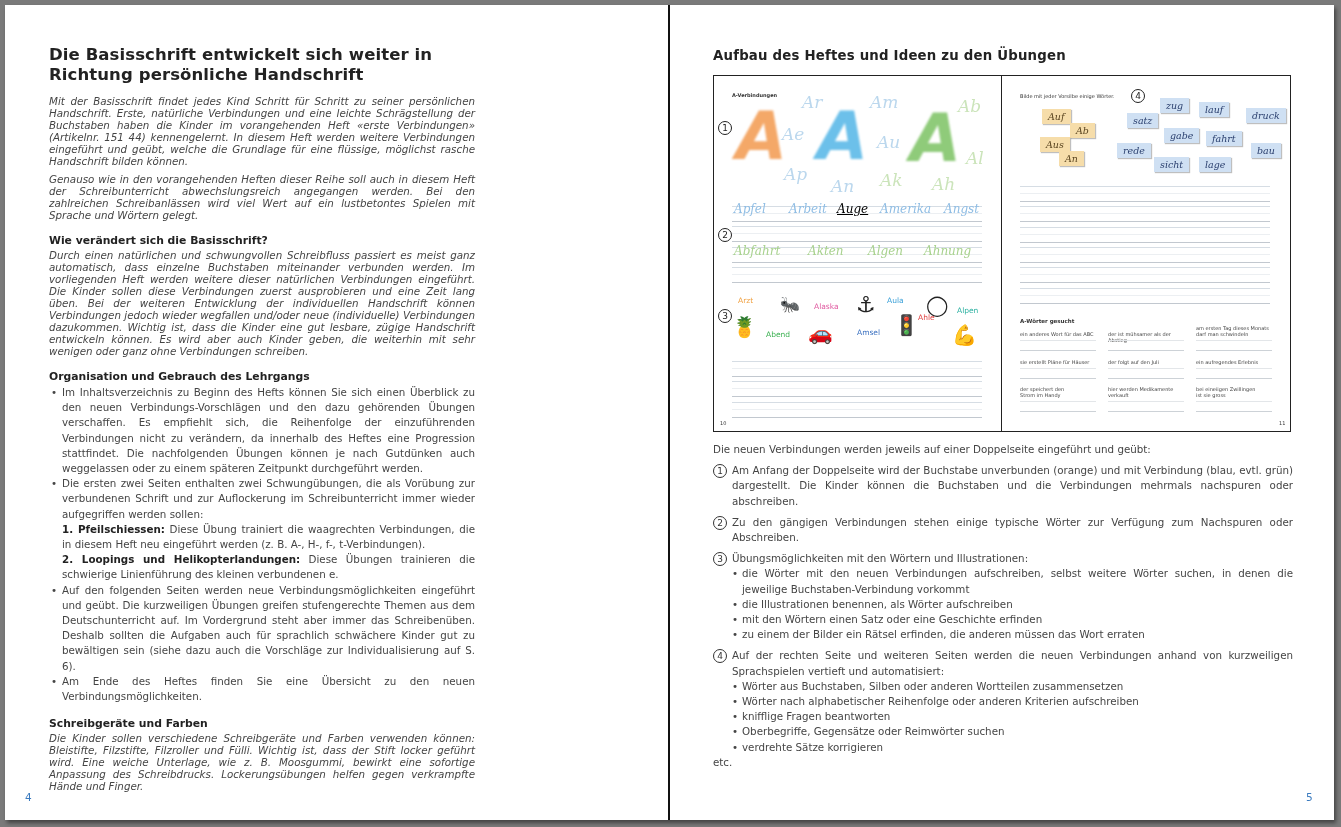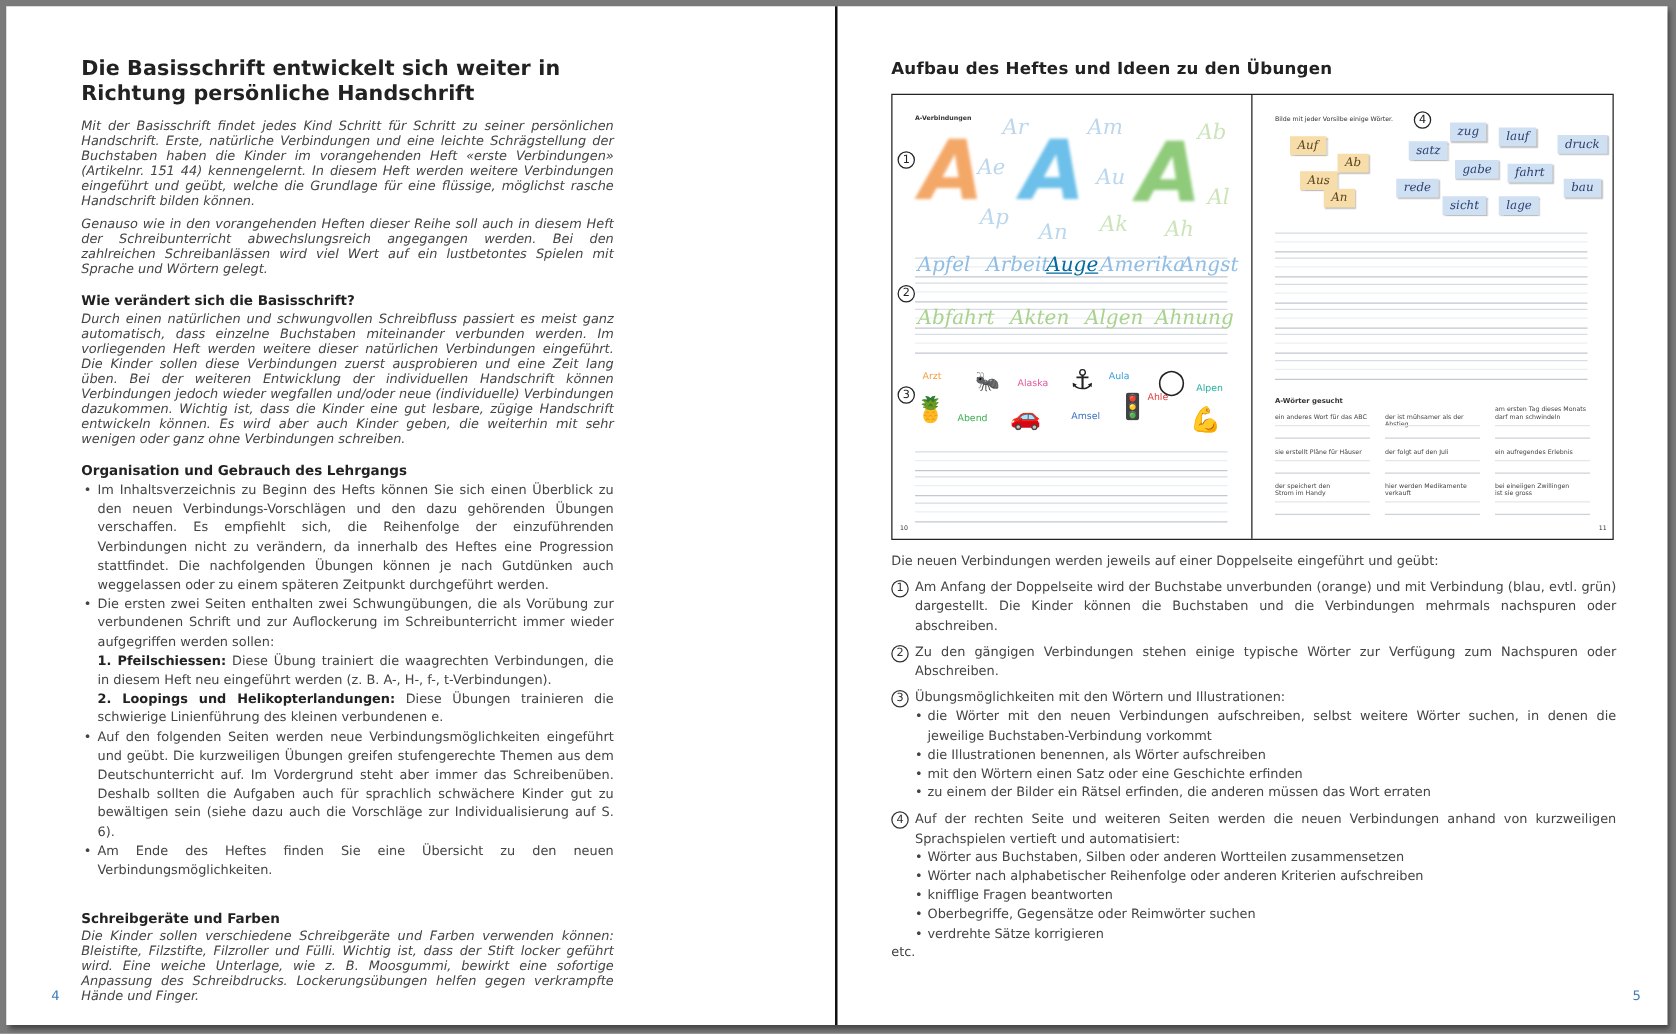--- a/index.html
+++ b/index.html
@@ -2,21 +2,21 @@
 <html><head>
 <meta charset="utf-8">
 <style>
   html, body { margin:0; padding:0; }
   body { width:1341px; height:827px; background:#7a7a7a; position:relative; overflow:hidden;
          font-family:"DejaVu Sans", sans-serif; color:#3a3a3a; }
   .spread { position:absolute; left:5px; top:5px; width:1329px; height:815px; background:#fff;
             box-shadow:2px 3px 4px rgba(0,0,0,0.45); }
   .gutter { position:absolute; left:663px; top:0; width:2px; height:815px; background:#111; }
   .page { position:absolute; top:0; height:815px; }
-  .page.left { left:16px; width:801px; }
+  .page.left { left:0; width:801px; }
   .page.right { left:665px; width:664px; }
   .content-left { position:absolute; left:44px; top:40px; width:426px; }
   h1.title { font-size:16.5px; font-weight:bold; color:#222; margin:0 0 10px 0; line-height:20px; letter-spacing:0.1px; }
   p.body { font-size:10.3px; line-height:12px; margin:0 0 6px 0; text-align:justify; color:#444;font-style:italic; }
   h2.sub { font-size:10.8px; font-weight:bold; color:#222; margin:12px 0 1px 0; line-height:15px; }
   ul.bul { list-style:none; margin:0; padding:0; }
   ul.bul > li { position:relative; padding-left:13px; font-size:10.3px; line-height:15.2px; text-align:justify; color:#444; }
   ul.bul > li::before { content:"•"; position:absolute; left:2px; top:0; }
   .sub-item { display:block; }
   .sub-item b { color:#222; }
@@ -31,21 +31,21 @@
   .fig-left { position:absolute; left:0; top:0; width:287px; height:355px; }
   .fig-right { position:absolute; left:288px; top:0; width:288px; height:355px; }
   .tiny { font-size:5px; color:#333; position:absolute; }
   .tiny.bold { font-weight:bold; }
   .circnum { position:absolute; width:12px; height:12px; border:1px solid #222; border-radius:50%;
              font-size:9px; line-height:12px; text-align:center; color:#222; }
   .bigA { position:absolute; font-family:"DejaVu Sans", sans-serif; font-size:66px; font-weight:bold; filter:blur(1.2px); line-height:66px; font-style:italic; }
   .cur { position:absolute; font-family:"DejaVu Serif", serif; font-style:italic; font-size:17px; opacity:0.7; }
   .line-row { position:absolute; left:18px; width:250px; height:14px; border-top:1px solid #d6dde4; border-bottom:1px solid #c2c8cf; }
   .line-row::after { content:""; position:absolute; left:0; right:0; top:6px; border-top:1px solid #eceff2; }
-  .trace { position:absolute; font-family:"DejaVu Serif", serif; font-style:italic; font-size:16px; }
+  .trace { position:absolute; font-family:"DejaVu Serif", serif; font-style:italic; font-size:12px; }
   .tag { position:absolute; font-family:"DejaVu Sans", sans-serif; font-size:7.5px; }
   .illus { position:absolute; font-size:22px; color:#222; line-height:22px; }
   .card { position:absolute; font-family:"DejaVu Serif", serif; font-style:italic; font-size:9.5px; color:#2a3f6e;
           background:#cfe0f3; padding:2px 6px; box-shadow:1px 1px 1px rgba(0,0,0,0.25); }
   .card.y { background:#f6ddaa; color:#5a4520; }
   .field-label { position:absolute; font-size:5px; color:#444; line-height:6px; }
   .field { position:absolute; width:76px; height:9px; border-top:1px solid #e3e6e9; border-bottom:1px solid #cdd2d7; }
   .caption { font-size:10.3px; line-height:15.2px; color:#444; margin:10px 0 6px 0; }
   .numitem { position:relative; padding-left:19px; margin:0 0 6px 0; }
   .numitem .c { position:absolute; left:0; top:1px; width:12px; height:12px; border:1px solid #333; border-radius:50%;
@@ -75,21 +75,21 @@
         <li><span>Im Inhaltsverzeichnis zu Beginn des Hefts können Sie sich einen Überblick zu den neuen Verbindungs-Vorschlägen und den dazu gehörenden Übungen verschaffen. Es empfiehlt sich, die Reihenfolge der einzuführenden Verbindungen nicht zu verändern, da innerhalb des Heftes eine Progression stattfindet. Die nachfolgenden Übungen können je nach Gutdünken auch weggelassen oder zu einem späteren Zeitpunkt durchgeführt werden.</span></li>
         <li>
           <span>Die ersten zwei Seiten enthalten zwei Schwungübungen, die als Vorübung zur verbundenen Schrift und zur Auflockerung im Schreibunterricht immer wieder aufgegriffen werden sollen:</span>
           <span class="sub-item"><b>1. Pfeilschiessen:</b><span> Diese Übung trainiert die waagrechten Verbindungen, die in diesem Heft neu eingeführt werden (z. B. A-, H-, f-, t-Verbindungen).</span></span>
           <span class="sub-item"><b>2. Loopings und Helikopterlandungen:</b><span> Diese Übungen trainieren die schwierige Linienführung des kleinen verbundenen e.</span></span>
         </li>
         <li><span>Auf den folgenden Seiten werden neue Verbindungsmöglichkeiten eingeführt und geübt. Die kurzweiligen Übungen greifen stufengerechte Themen aus dem Deutschunterricht auf. Im Vordergrund steht aber immer das Schreibenüben. Deshalb sollten die Aufgaben auch für sprachlich schwächere Kinder gut zu bewältigen sein (siehe dazu auch die Vorschläge zur Individualisierung auf S. 6).</span></li>
         <li><span>Am Ende des Heftes finden Sie eine Übersicht zu den neuen Verbindungsmöglichkeiten.</span></li>
       </ul>
 
-      <h2 class="sub" style="margin-top:23px">Schreibgeräte und Farben</h2>
+      <h2 class="sub" style="margin-top:12px">Schreibgeräte und Farben</h2>
       <p class="body">Die Kinder sollen verschiedene Schreibgeräte und Farben verwenden können: Bleistifte, Filzstifte, Filzroller und Fülli. Wichtig ist, dass der Stift locker geführt wird. Eine weiche Unterlage, wie z. B. Moosgummi, bewirkt eine sofortige Anpassung des Schreibdrucks. Lockerungsübungen helfen gegen verkrampfte Hände und Finger.</p>
     </div>
     <div class="pnum l">4</div>
   </div>
 
   <div class="page right">
     <div class="content-right">
       <h1 class="title-r">Aufbau des Heftes und Ideen zu den Übungen</h1>
 
       <div class="figure">
@@ -112,21 +112,21 @@
           <div class="cur" style="left: 163px; top: 56px; color: rgb(159, 199, 230);">Au</div>
           <div class="cur" style="left: 252px; top: 72px; color: rgb(182, 217, 158);">Al</div>
           <div class="cur" style="left: 70px; top: 88px; color: rgb(159, 199, 230);">Ap</div>
           <div class="cur" style="left: 117px; top: 100px; color: rgb(159, 199, 230);">An</div>
           <div class="cur" style="left: 166px; top: 94px; color: rgb(182, 217, 158);">Ak</div>
           <div class="cur" style="left: 218px; top: 98px; color: rgb(182, 217, 158);">Ah</div>
 
           <div class="line-row" style="top:130px;"></div>
           <div class="trace" style="left:20px;top:126px;color:#8fbde4;">Apfel</div>
           <div class="trace" style="left:75px;top:126px;color:#8fbde4;">Arbeit</div>
-          <div class="trace" style="left:123px;top:126px;color:#0369a1;text-decoration:underline;">Auge</div>
+          <div class="trace" style="left:123px;top:126px;color:#000000;text-decoration:underline;">Auge</div>
           <div class="trace" style="left:166px;top:126px;color:#8fbde4;">Amerika</div>
           <div class="trace" style="left:230px;top:126px;color:#8fbde4;">Angst</div>
           <div class="line-row" style="top:150px;"></div>
           <div class="line-row" style="top:171px;"></div>
           <div class="trace" style="left:20px;top:168px;color:#a8d28e;">Abfahrt</div>
           <div class="trace" style="left:94px;top:168px;color:#a8d28e;">Akten</div>
           <div class="trace" style="left:154px;top:168px;color:#a8d28e;">Algen</div>
           <div class="trace" style="left:210px;top:168px;color:#a8d28e;">Ahnung</div>
           <div class="line-row" style="top:191px;"></div>
 
@@ -149,21 +149,21 @@
           <div class="line-row" style="top:285px;"></div>
           <div class="line-row" style="top:305px;"></div>
           <div class="line-row" style="top:326px;"></div>
           <div class="tiny" style="left:6px;top:344px;">10</div>
         </div>
 
         <div class="fig-right">
           <div class="tiny" style="left:18px;top:17px;">Bilde mit jeder Vorsilbe einige Wörter.</div>
           <div class="circnum" style="left:129px;top:13px;">4</div>
 
-          <div class="card y" style="left:30px;top:33px;">Auf</div>
+          <div class="card y" style="left:40px;top:33px;">Auf</div>
           <div class="card y" style="left:68px;top:47px;">Ab</div>
           <div class="card y" style="left:18px;top:61px;margin-left:20px;">Aus</div>
           <div class="card y" style="left:57px;top:75px;">An</div>
 
           <div class="card" style="left:158px;top:22px;">zug</div>
           <div class="card" style="left:197px;top:26px;">lauf</div>
           <div class="card" style="left:244px;top:32px;">druck</div>
           <div class="card" style="left:125px;top:37px;">satz</div>
           <div class="card" style="left:162px;top:52px;">gabe</div>
           <div class="card" style="left:204px;top:55px;">fahrt</div>

